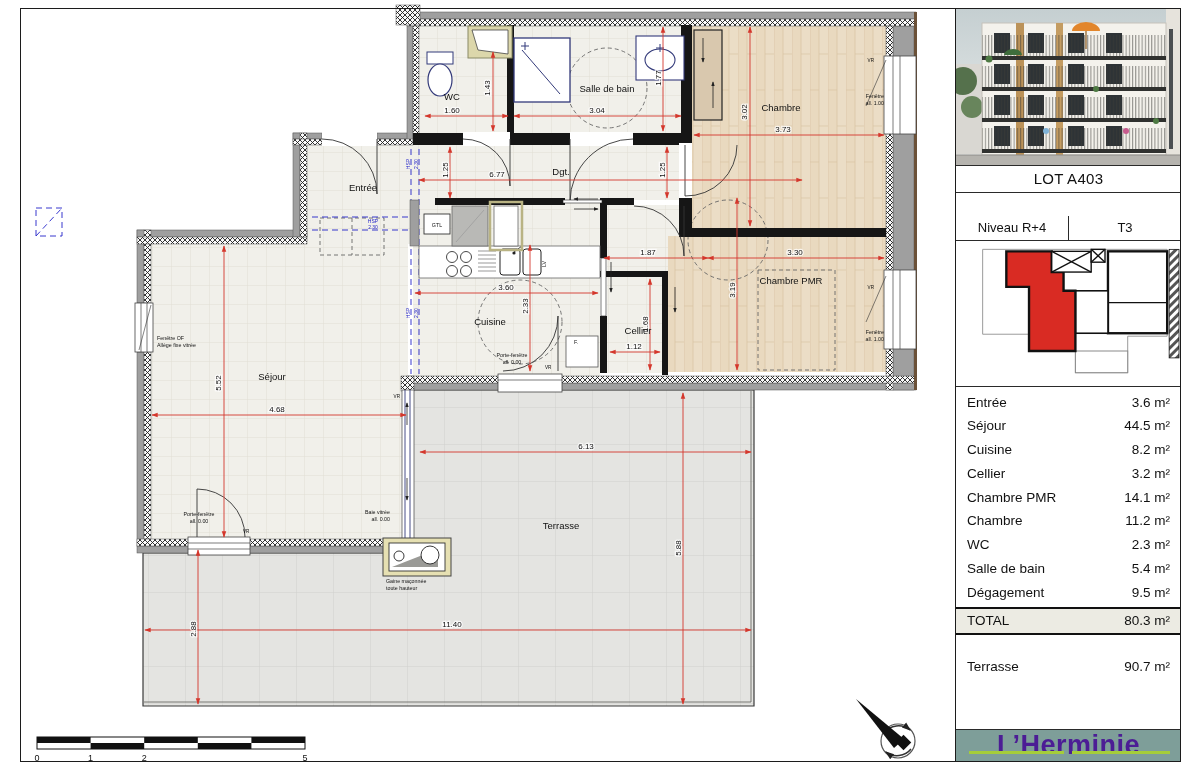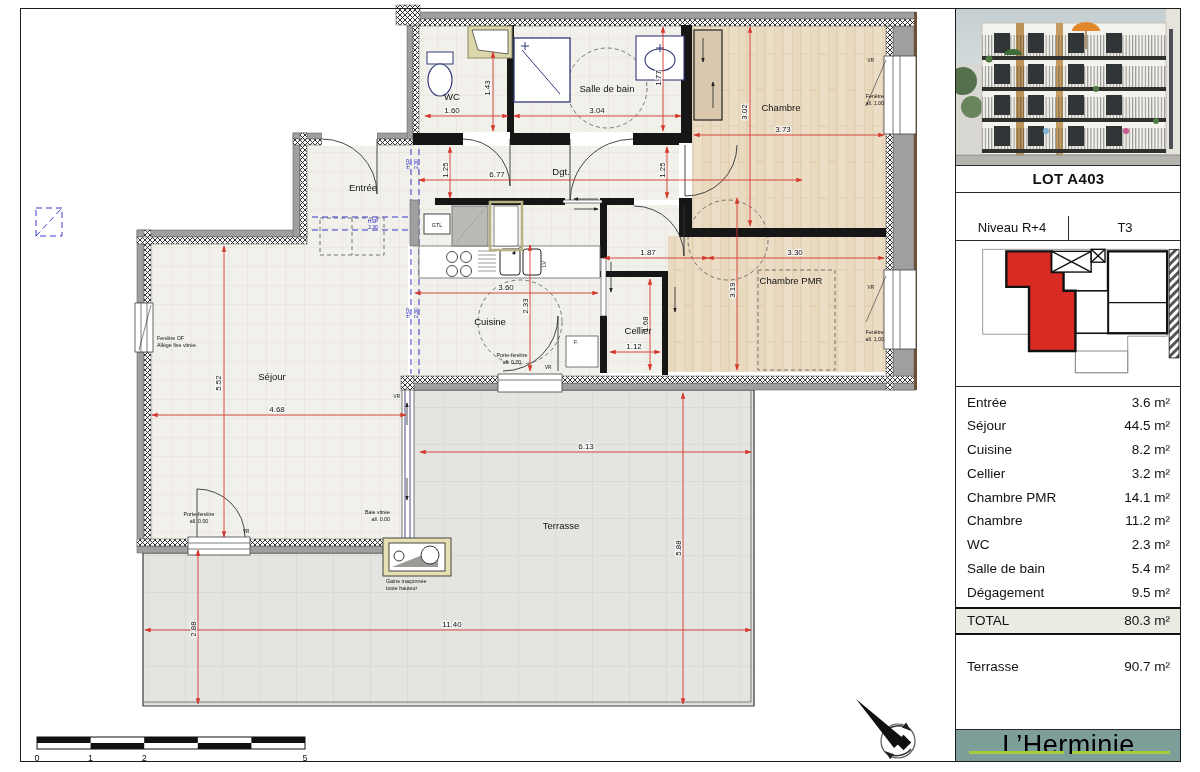--- a/index.html
+++ b/index.html
@@ -8,38 +8,38 @@
   #sheet-border{position:absolute;left:20px;top:8px;width:1161px;height:754px;
        border:1.5px solid #1c1c1c;box-sizing:border-box;pointer-events:none;}
   #plan-svg{position:absolute;left:0;top:0;}
   
   #sidebar{position:absolute;left:955px;top:9px;width:226px;height:752px;
        border-left:1.5px solid #1c1c1c;box-sizing:border-box;background:#fff;
        display:flex;flex-direction:column;}
   .sb-box{border-bottom:1px solid #2a2a2a;box-sizing:border-box;}
   #photo-box{height:160px;overflow:hidden;}
   #lot-bar{height:27px;display:flex;align-items:center;justify-content:center;
-       font-weight:bold;font-size:15px;letter-spacing:.3px;}
+       font-weight:normal;font-size:15px;letter-spacing:.3px;}
   #niveau-bar{height:26px;display:flex;margin-top:23px;}
   #niveau-bar .cell{flex:1;display:flex;align-items:center;justify-content:center;
        font-size:13px;}
   #niveau-bar .cell:first-child{border-right:1px solid #2a2a2a;}
   #keyplan-box{height:146px;background:#fff;}
   #area-table{height:218px;display:flex;flex-direction:column;justify-content:space-around;
        padding:3px 0;}
   .area-row{display:flex;justify-content:space-between;padding:0 11px;font-size:13.5px;
        align-items:center;}
   #total-row{height:24px;background:#ecebe3;border-top:2px solid #111;border-bottom:2px solid #111;
        display:flex;justify-content:space-between;align-items:center;padding:0 11px;
        font-weight:normal;font-size:13.5px;}
   #terrasse-box{height:96px;border-bottom:1px solid #2a2a2a;}
   .terr-row{display:flex;justify-content:space-between;padding:24px 11px 0 11px;font-size:13.5px;}
   #logo-box{flex:1;background:#7E9E99;position:relative;display:flex;align-items:center;
        justify-content:center;}
-  #logo-text{color:#000000;font-weight:normal;font-size:27px;letter-spacing:.5px;}
+  #logo-text{color:#4c1d95;font-weight:bold;font-size:27px;letter-spacing:.5px;}
   .logo-bar{position:absolute;bottom:7px;height:3.5px;background:#a5cd39;}
   #logo-bar-l{left:13px;width:95px;}
   #logo-bar-r{left:116px;width:98px;}
   text{fill:#111;}
   .room{font-size:9.5px;}
   .dim{font-size:8px;paint-order:stroke;stroke:rgba(255,255,255,.75);stroke-width:2.5px;}
   .tiny{font-size:5.3px;}
   .vr{font-size:4.6px;}
   .hsp{font-size:5px;fill:#2323c8;}
 </style>

